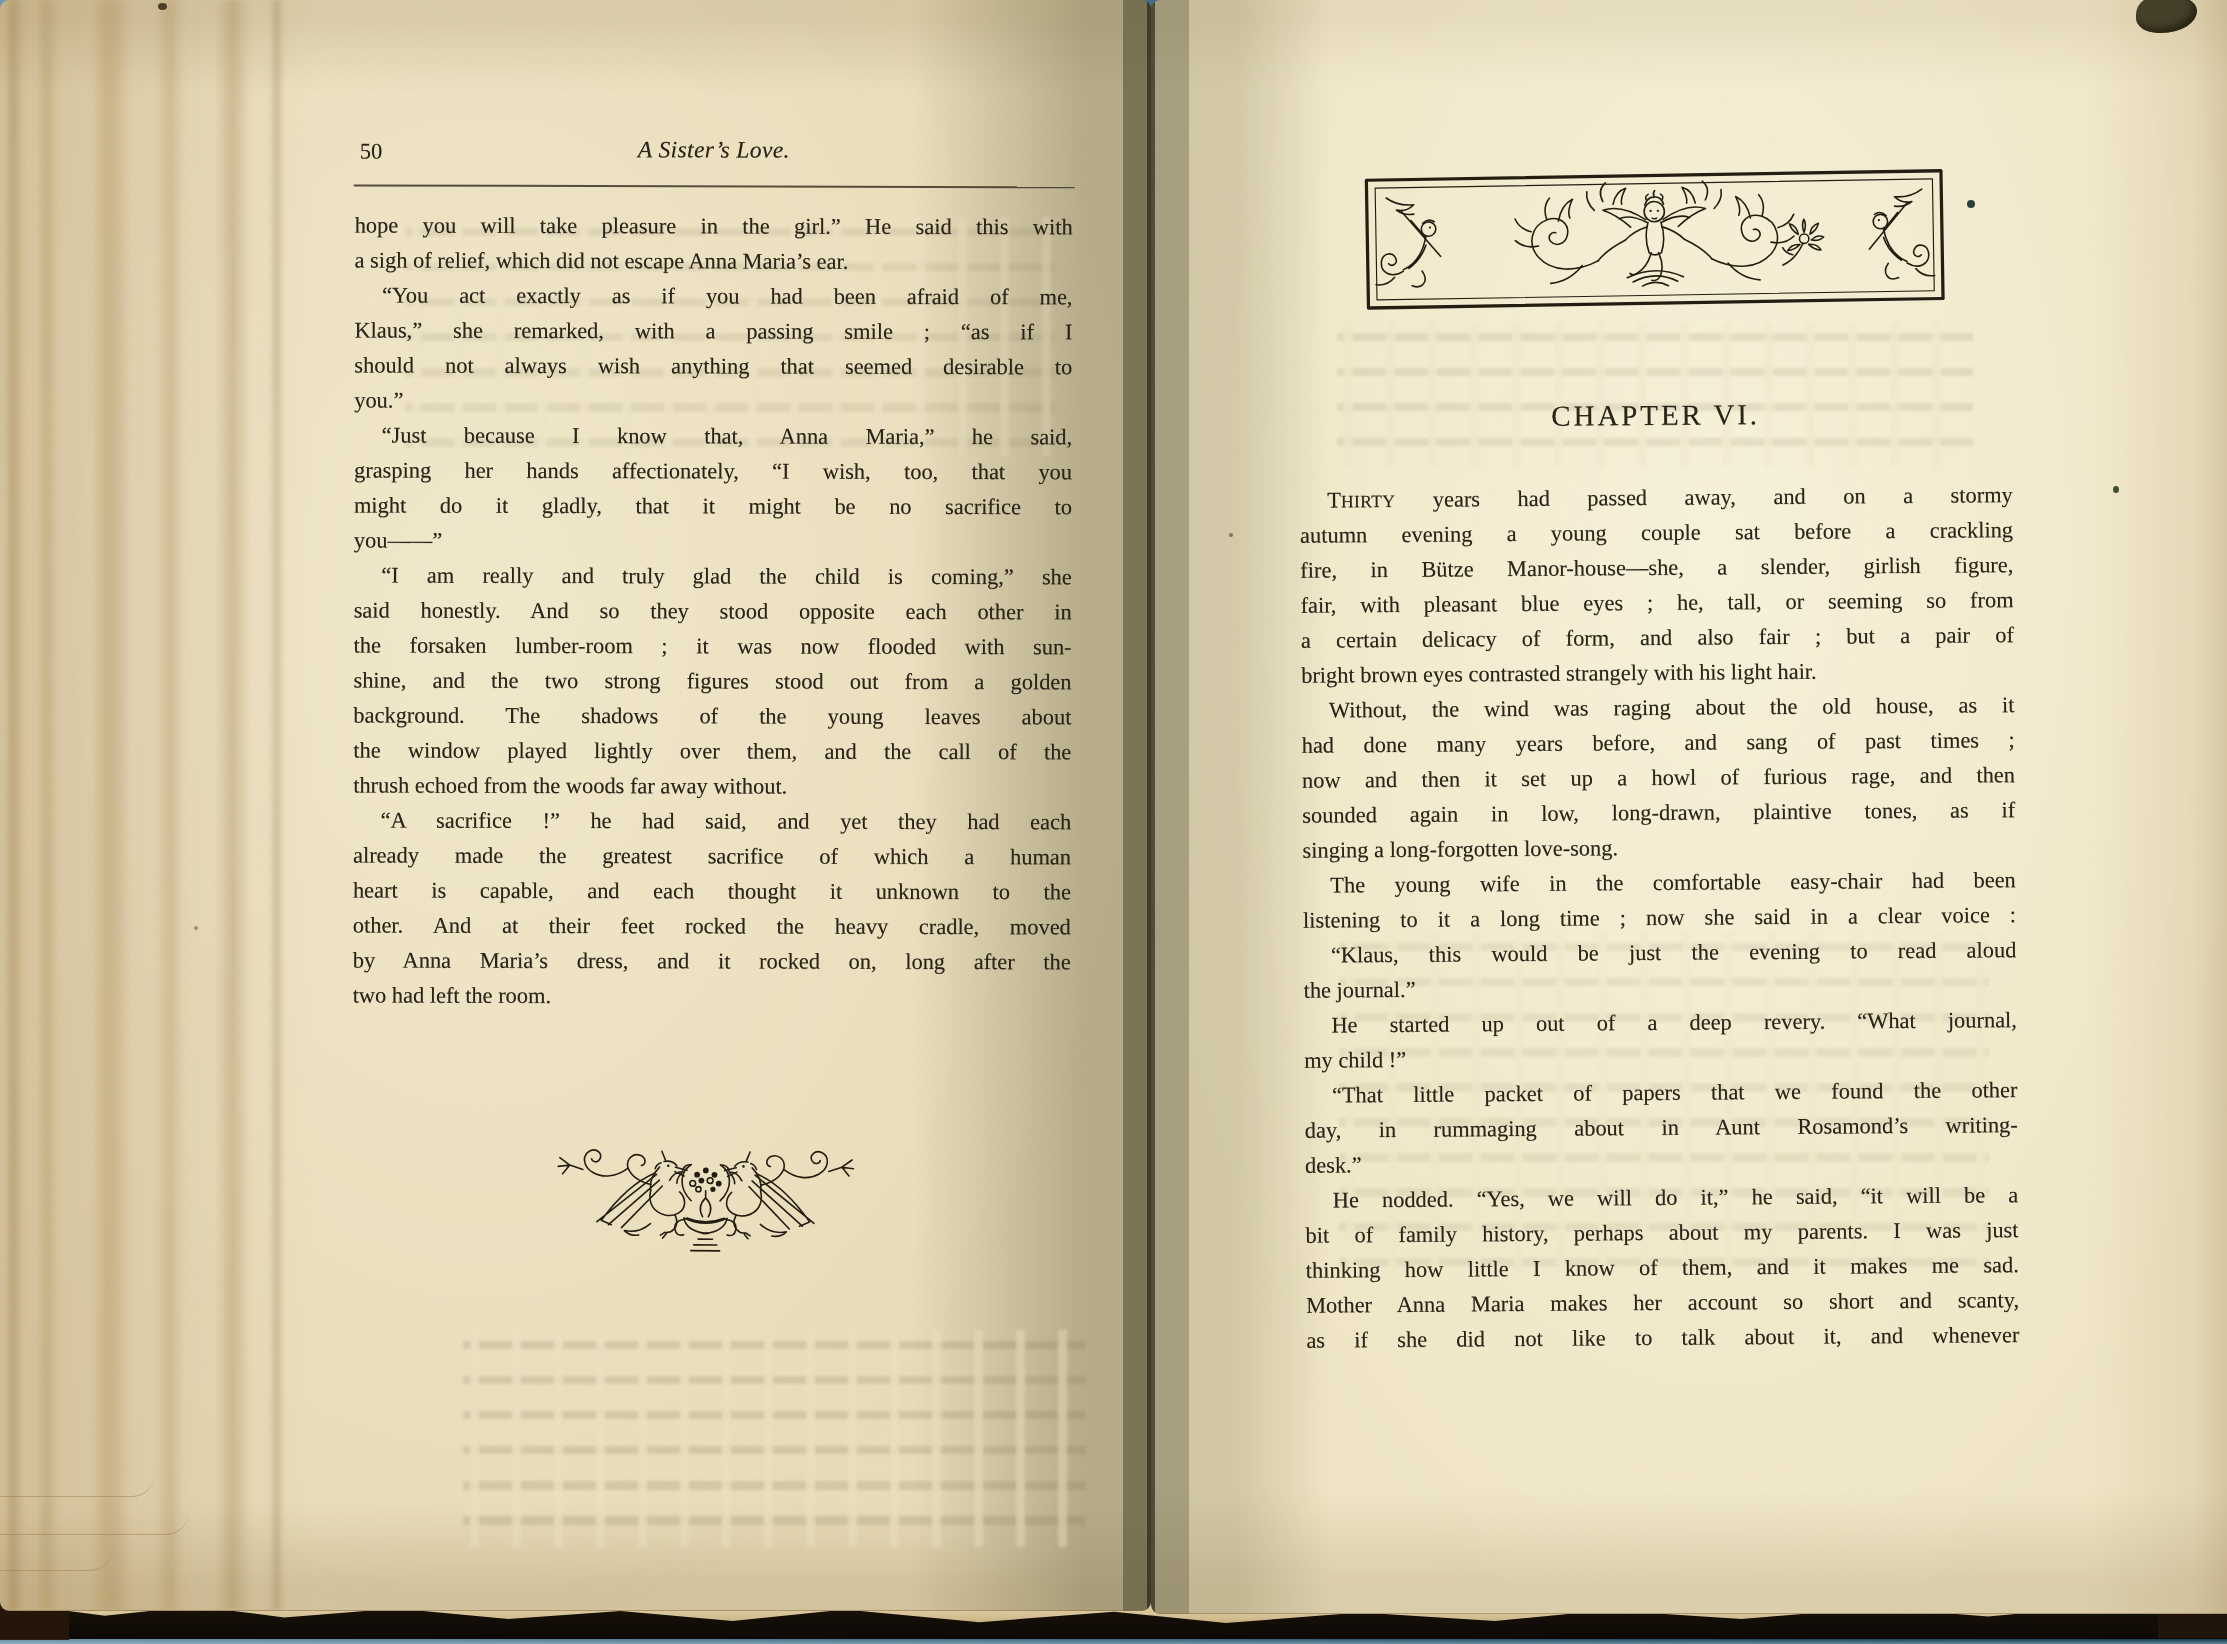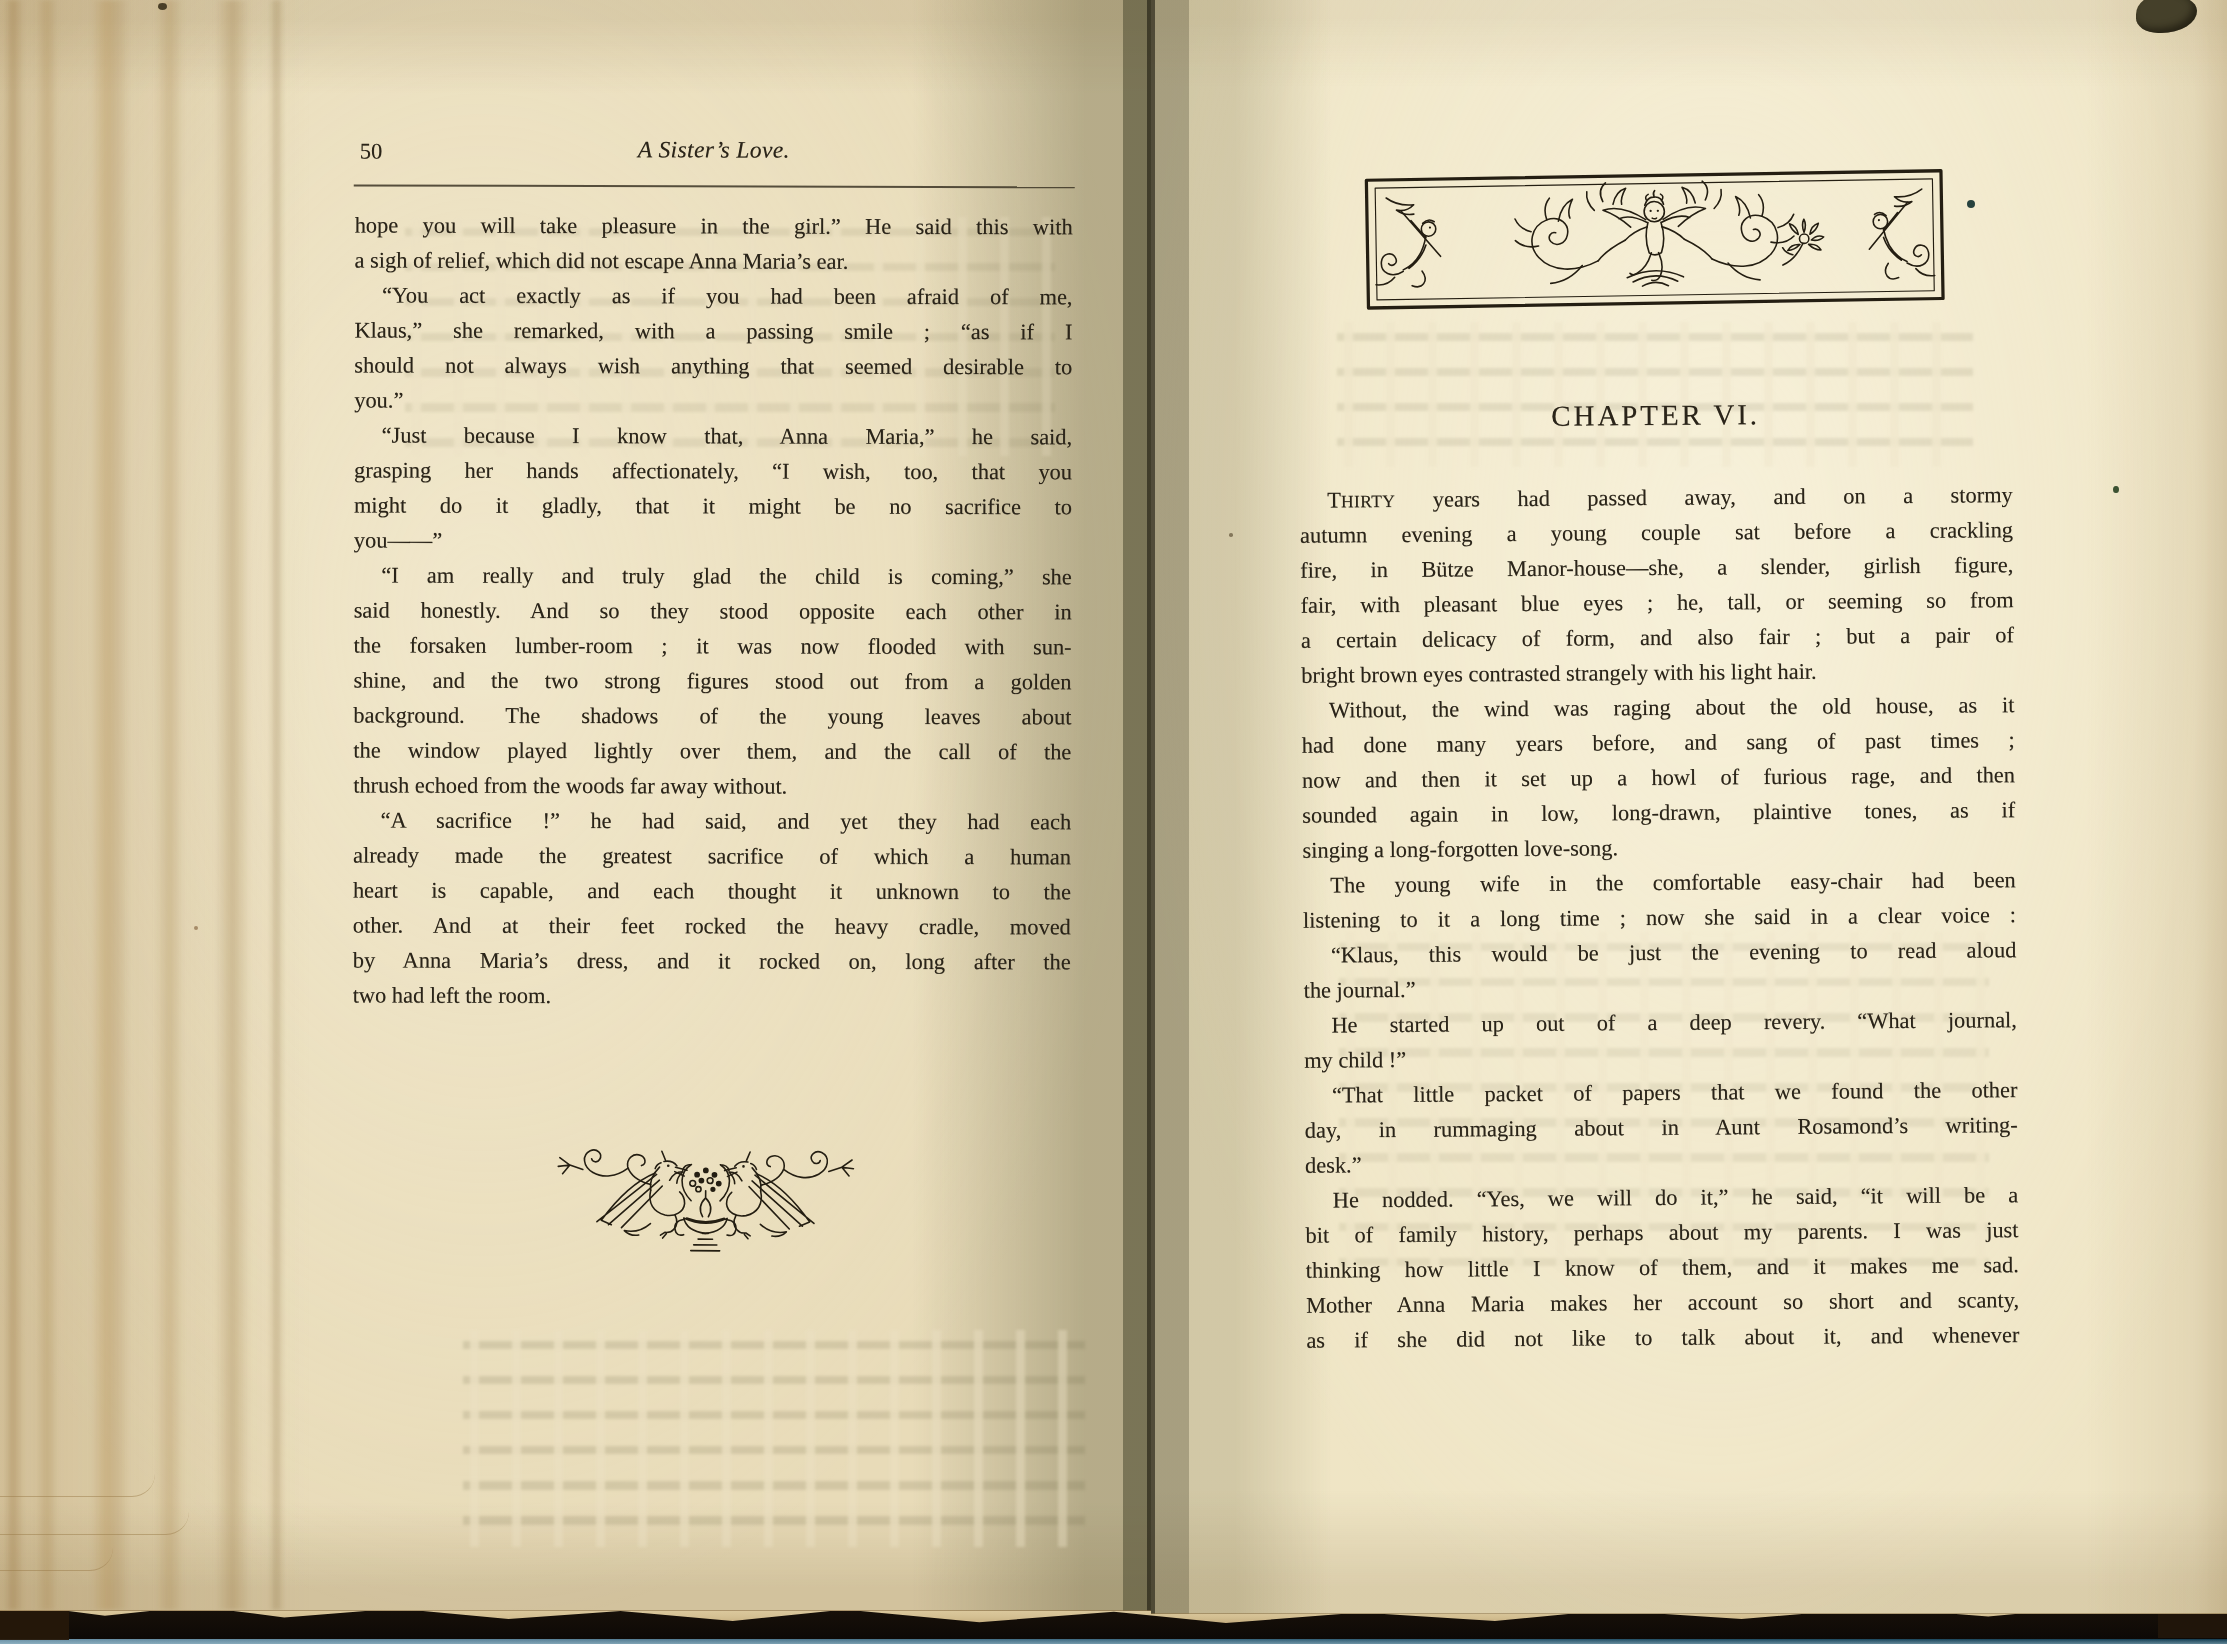--- a/index.html
+++ b/index.html
@@ -17,21 +17,21 @@
     border-top:0.7px solid #c8b283;}
   .cover-jag{position:absolute;left:-7.2px;top:1599px;width:2242px;height:40px;
     background:linear-gradient(180deg,#1b130a,#0d0906);
     clip-path:polygon(0% 35%,2% 20%,5% 42%,9% 18%,13% 46%,18% 24%,23% 50%,28% 30%,33% 55%,38% 26%,44% 58%,50% 32%,55% 60%,61% 34%,67% 55%,72% 28%,78% 50%,84% 22%,89% 44%,94% 18%,97% 38%,100% 24%,100% 100%,0% 100%);}
   .cover-corner-left{position:absolute;left:-5.8px;top:1560px;width:75px;height:80px;
     background:#241709;border-top-right-radius:33px;}
   .cover-corner-right{position:absolute;left:2158px;top:1544px;width:72px;height:94px;
     background:#20150a;border-top-left-radius:43px;}
 
   
-  .page{position:absolute;top:0;}
+  .page{position:absolute;top:0;border-radius:9px;}
   .page-left{left:0;width:1151px;height:1610px;background-color:#e8dbb8;overflow:hidden;
     background-image:
       linear-gradient(270deg,rgba(50,47,30,.92) 0 3.6px,rgba(95,91,62,.80) 3.6px 27.5px,rgba(112,106,72,.42) 27.5px 66px,rgba(112,106,72,0) 239px),
       linear-gradient(90deg,rgba(146,112,60,.26) 0,rgba(146,112,60,0) 311px),
       linear-gradient(180deg,rgba(125,98,52,.16) 0 19px,rgba(125,98,52,0) 94px),
       linear-gradient(0deg,rgba(120,95,50,.20) 0 22px,rgba(120,95,50,0) 108px),
       radial-gradient(ellipse at 42% 38%,rgba(255,251,234,.38),rgba(255,251,234,0) 72%);
     border-bottom:1.4px solid rgba(140,112,66,.6);}
   .page-right{left:1151px;width:1057px;height:1613px;background-color:#efe5c5;overflow:hidden;
     background-image:

